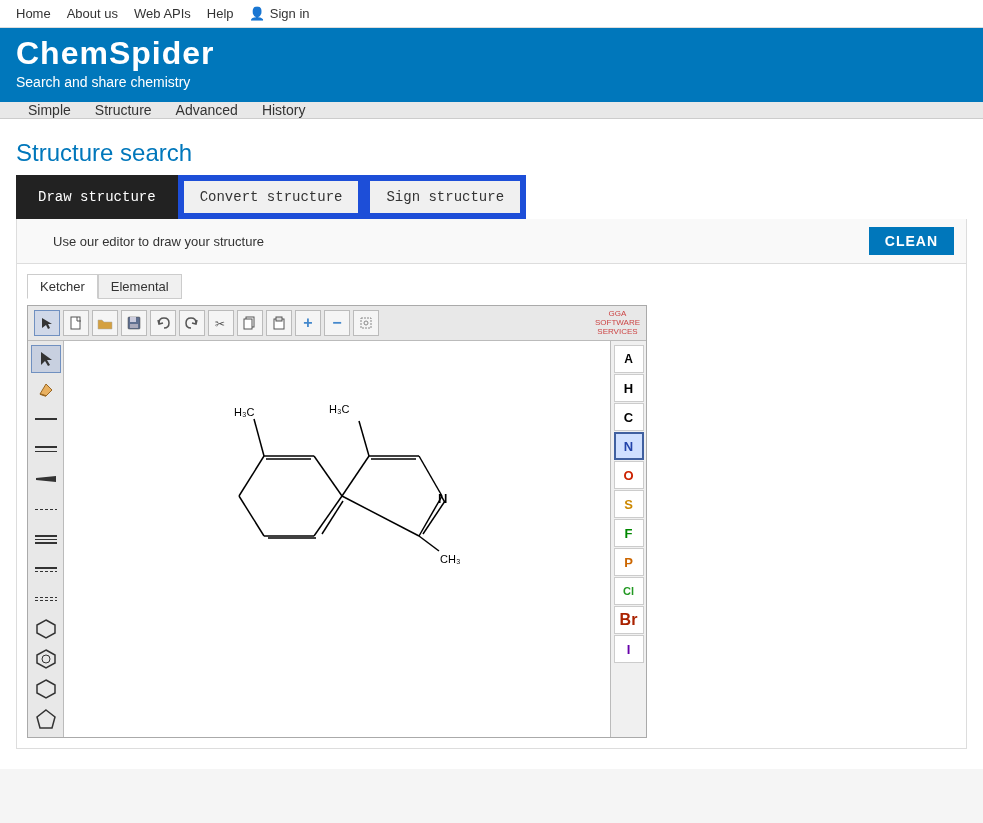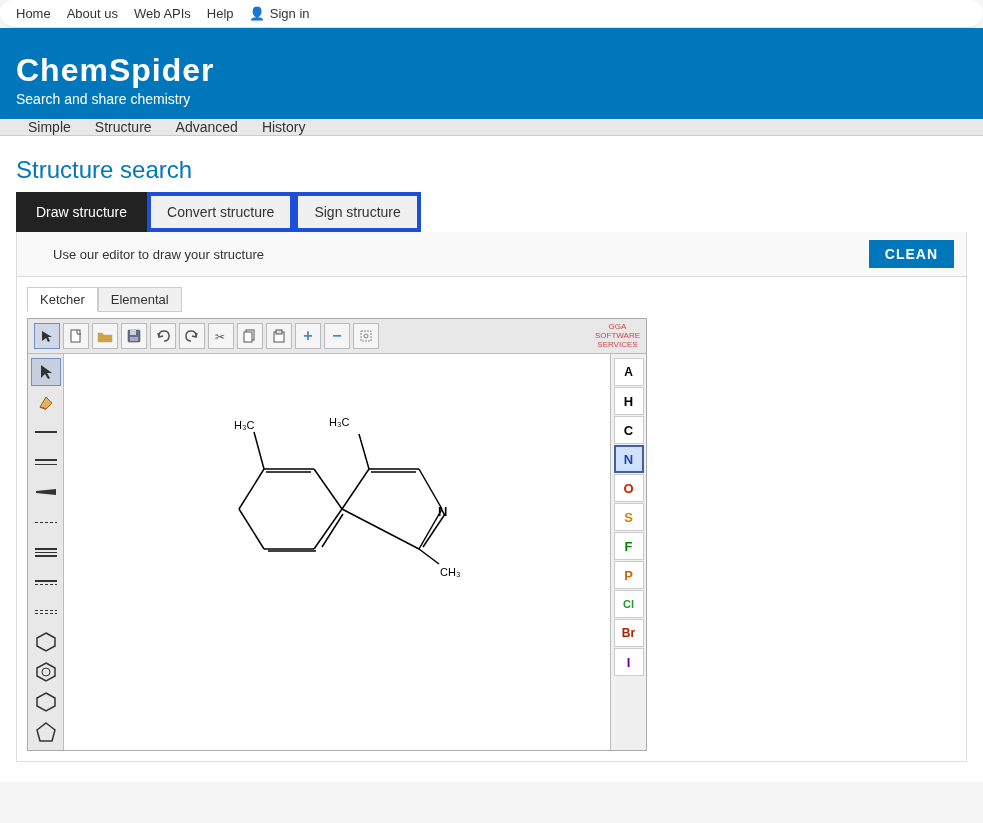--- a/index.html
+++ b/index.html
@@ -6,37 +6,36 @@
     body { font-family: Arial, sans-serif; font-size: 14px; background: #f5f5f5; }
 
     
     .top-nav {
       background: #fff;
       border-bottom: 1px solid #ddd;
       padding: 6px 16px;
       display: flex;
       gap: 16px;
       align-items: center;
-      border-radius: 14px;
     }
     .top-nav a {
       color: #333;
       text-decoration: none;
       font-size: 13px;
     }
     .top-nav .sign-in {
       display: flex;
       align-items: center;
       gap: 4px;
     }
 
     
     .header-banner {
       background: #0077bb;
-      padding: 24px 16px 12px;
+      padding: 7px 16px 12px;
       color: #fff;
     }
     .header-banner .site-title {
       font-size: 32px;
       font-weight: bold;
       letter-spacing: 1px;
     }
     .header-banner .site-subtitle {
       font-size: 14px;
       margin-top: 2px;
@@ -73,26 +72,27 @@
     }
 
     
     .main-tabs {
       display: flex;
       gap: 0;
       margin-bottom: 0;
     }
     .main-tab {
       padding: 8px 16px;
-      border: 4px solid #1d4ed8;
+      border: 6px solid #1d4ed8;
       cursor: pointer;
       font-size: 14px;
       text-decoration: none;
       background: #f0f0f0;
       color: #333;
+      font-family: Liberation Mono, monospace;
     }
     .main-tab.active {
       background: #222;
       color: #fff;
       border-color: #222;
     }
 
     
     .instruction-bar {
       background: #f9f9f9;
@@ -521,21 +521,21 @@
         <div class="right-elements">
           <button class="elem-btn" style="color:#000; font-size:12px;">A</button>
           <button class="elem-btn" style="color:#000;">H</button>
           <button class="elem-btn" style="color:#000;">C</button>
           <button class="elem-btn selected" style="color:#2244aa;">N</button>
           <button class="elem-btn" style="color:#cc2200;">O</button>
           <button class="elem-btn" style="color:#cc8800;">S</button>
           <button class="elem-btn" style="color:#008800;">F</button>
           <button class="elem-btn" style="color:#cc6600;">P</button>
           <button class="elem-btn" style="color:#229922; font-size:11px;">Cl</button>
-          <button class="elem-btn" style="color:#aa2200; font-size:12px;">Br</button>
+          <button class="elem-btn" style="color:#aa2200; font-size:16px;">Br</button>
           <button class="elem-btn" style="color:#6600aa;">I</button>
         </div>
 
       </div>
     </div>
   </div>
 
 </main>
 
 </body></html>

